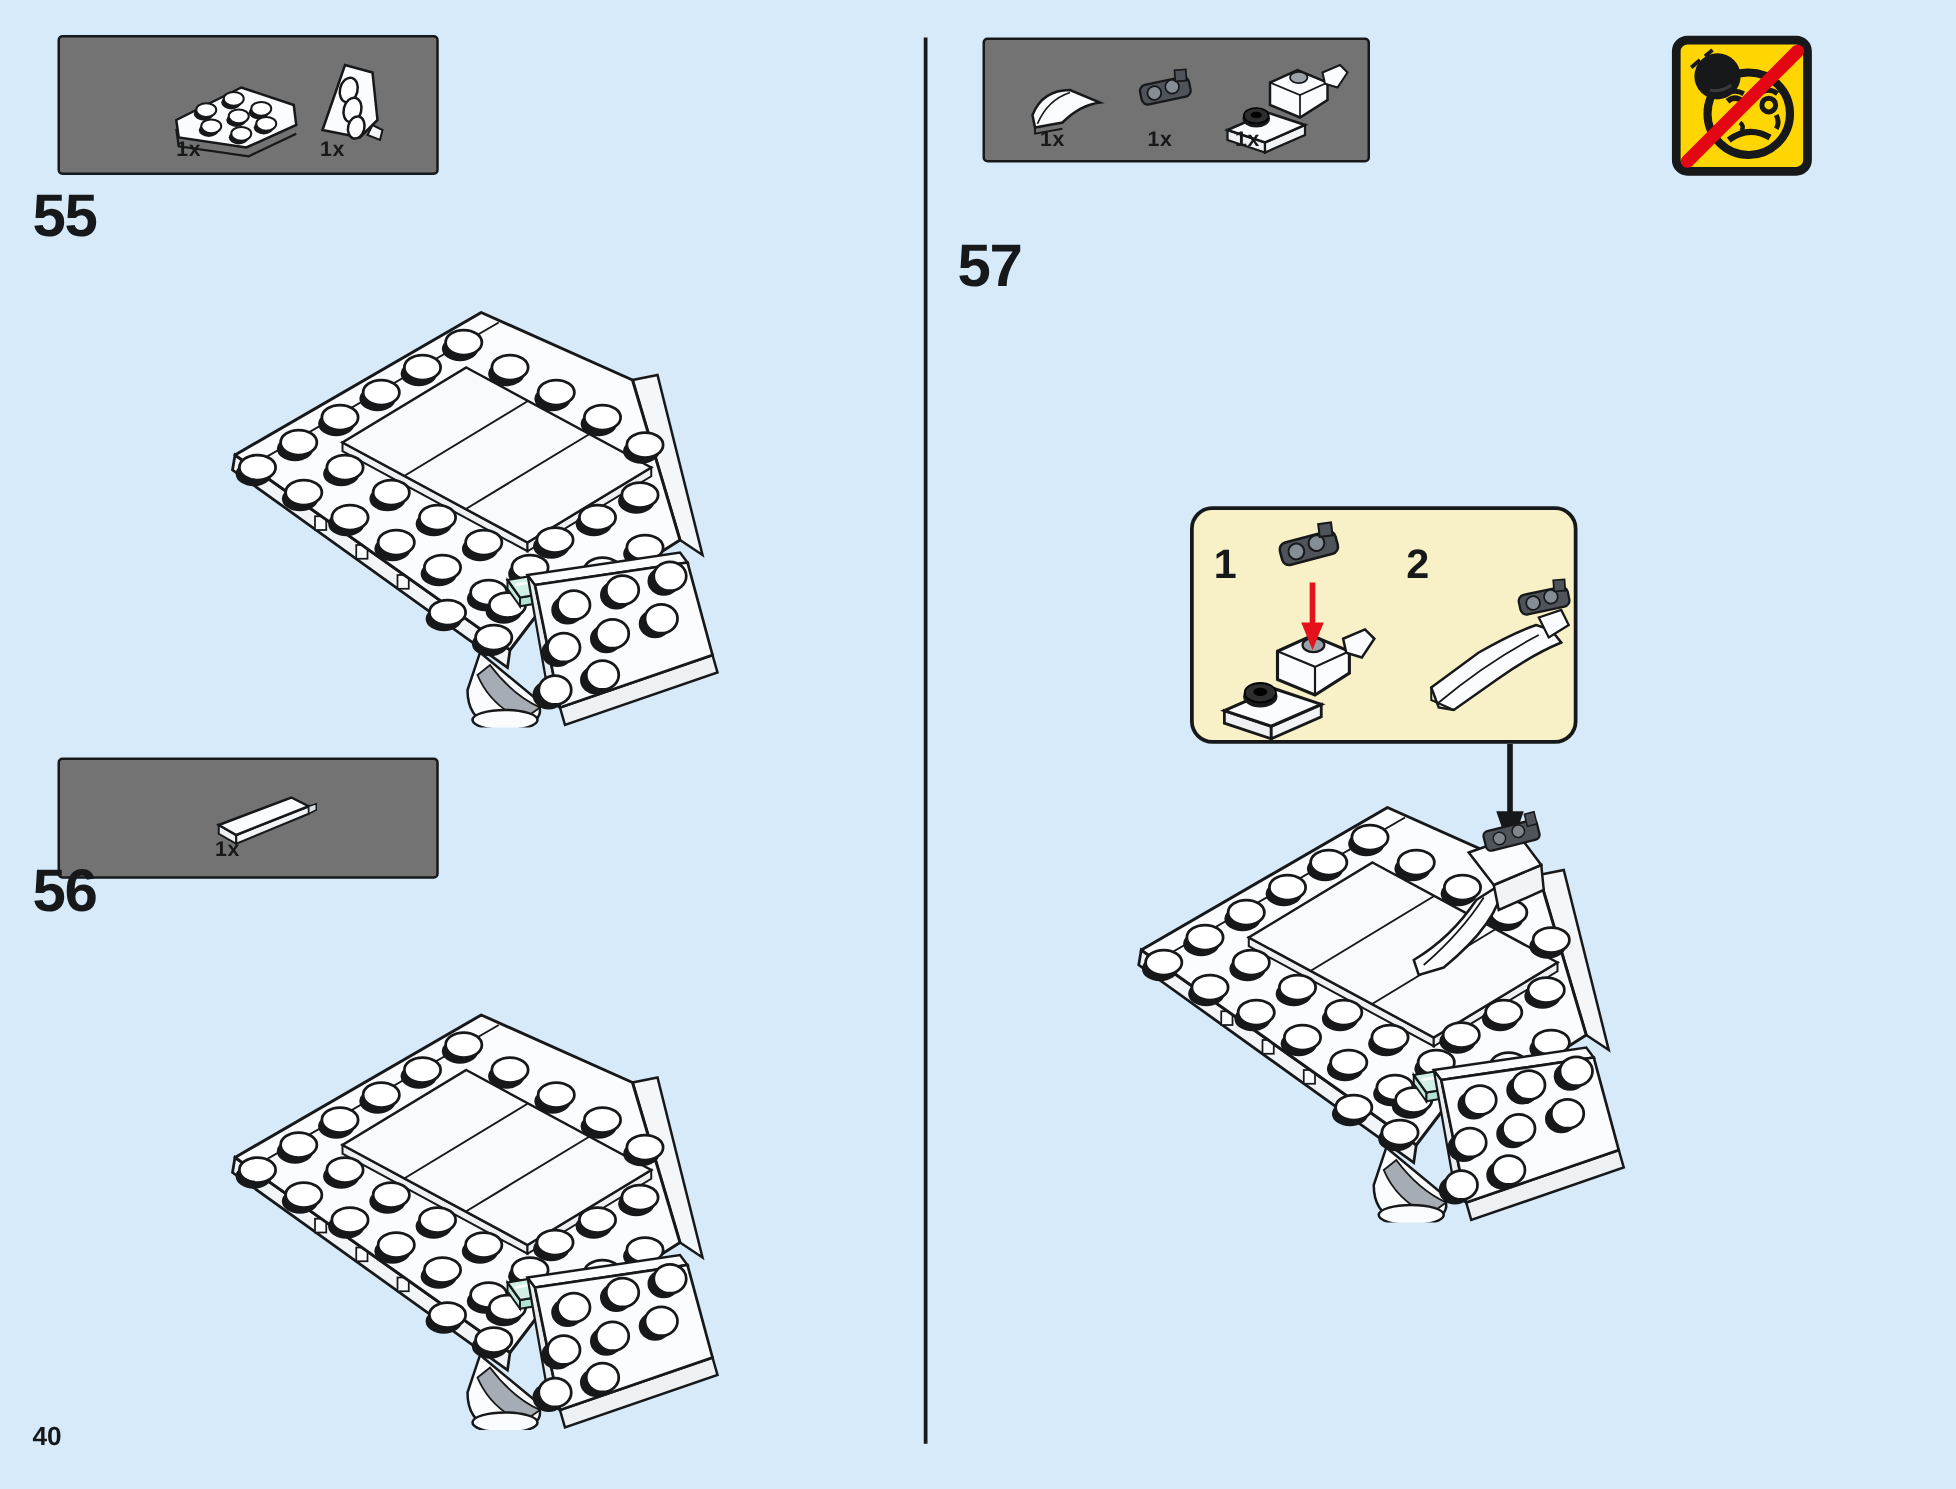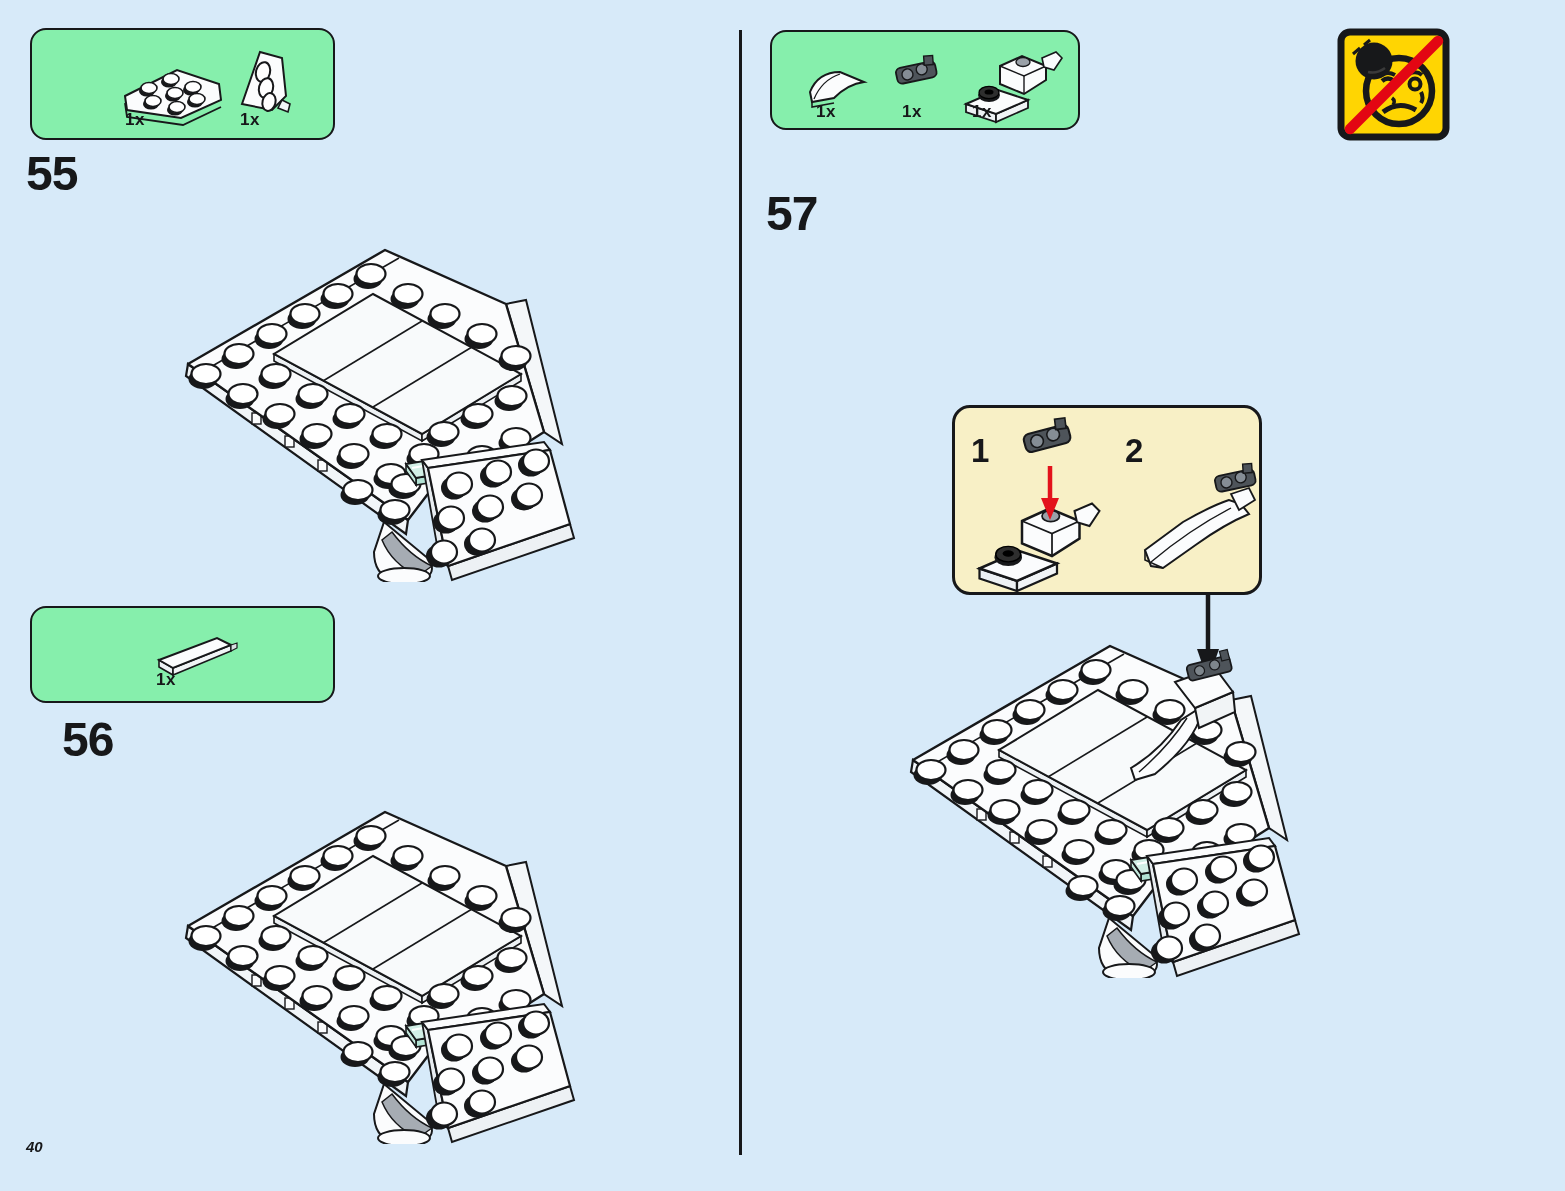--- a/index.html
+++ b/index.html
@@ -7,41 +7,42 @@
     width:1565px;height:1191px;position:relative;overflow:hidden;
     background:#D7EAF9;
     font-family:"Liberation Sans", sans-serif;
     color:#17181A;
   }
   .abs{position:absolute;}
   .defs-svg{position:absolute;width:0;height:0;}
   .divider{position:absolute;background:#17181A;}
   .parts-box{
     position:absolute;
-    background:#86efac;
+    background:#737373;
     border:2.5px solid #17181A;
-    border-radius:16px;
+    border-radius:4px;
     box-sizing:border-box;
+    margin-left:16px;
   }
   .parts-box svg{position:absolute;left:0;top:0;}
   .count{
     position:absolute;
     font-size:17px;font-weight:700;letter-spacing:0.5px;
   }
   .step-num{
     position:absolute;
     font-size:48px;font-weight:800;letter-spacing:-1px;
   }
   .substep-num{
     position:absolute;
     font-size:33px;font-weight:800;
   }
   .page-num{
     position:absolute;
-    font-size:15px;font-weight:700;font-style:italic;
+    font-size:21px;font-weight:700;
   }
   .callout{
     position:absolute;
     background:#F8F0C6;
     border:3px solid #17181A;
     border-radius:18px;
     box-sizing:border-box;
   }
 </style>
 </head>
@@ -253,21 +254,21 @@
       <g transform="translate(115,22)">
         <polygon points="12,30 26,38 26,45 12,37" fill="#EDF1F4" stroke="#17181A" stroke-width="1.6"></polygon>
         <polygon points="26,38 84,15 84,21 26,45" fill="#F1F4F6" stroke="#17181A" stroke-width="1.6"></polygon>
         <polygon points="12,30 70,8 84,15 26,38" fill="#FBFCFD" stroke="#17181A" stroke-width="2"></polygon>
         <polygon points="84,15 90,13 90,18 84,21" fill="#D9DEE2" stroke="#17181A" stroke-width="1.2"></polygon>
       </g>
     </svg>
     <span class="count" style="left:124px;top:62px;">1x</span>
   </div>
 
-  <div class="step-num" style="left:26px;top:712px;margin-left:36px;">56</div>
+  <div class="step-num" style="left:26px;top:686px;">56</div>
 
   <svg class="abs" style="left:178px;top:784px;" width="400" height="360" viewBox="0 0 400 360">
     <use href="#wing"></use>
   </svg>
 </section>
 
 <section>
   <div class="parts-box" style="left:770px;top:30px;width:310px;height:100px;">
     <svg width="305" height="97" viewBox="0 0 305 97">
       <g transform="translate(32,34)">

